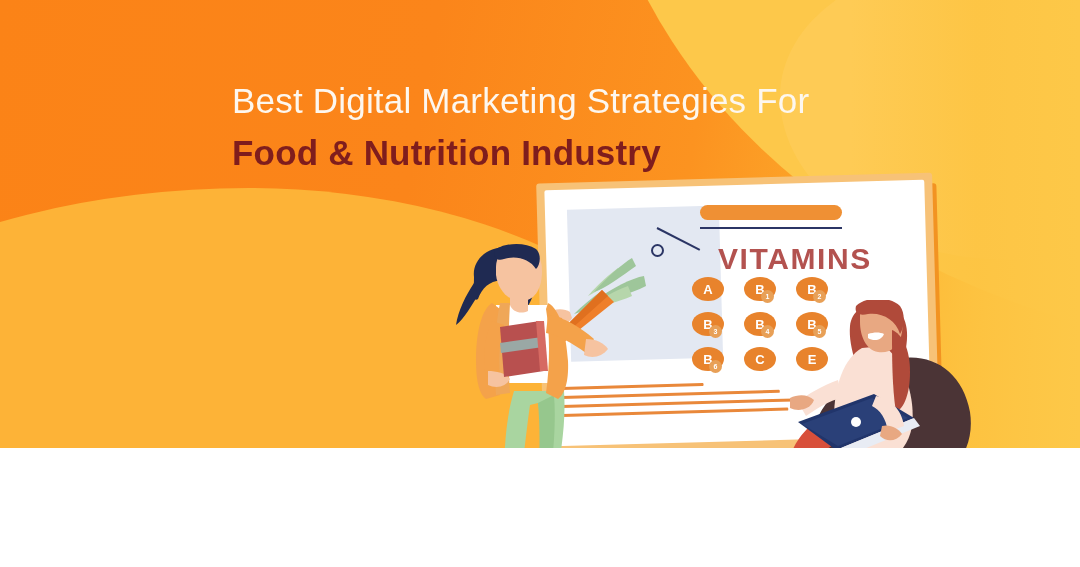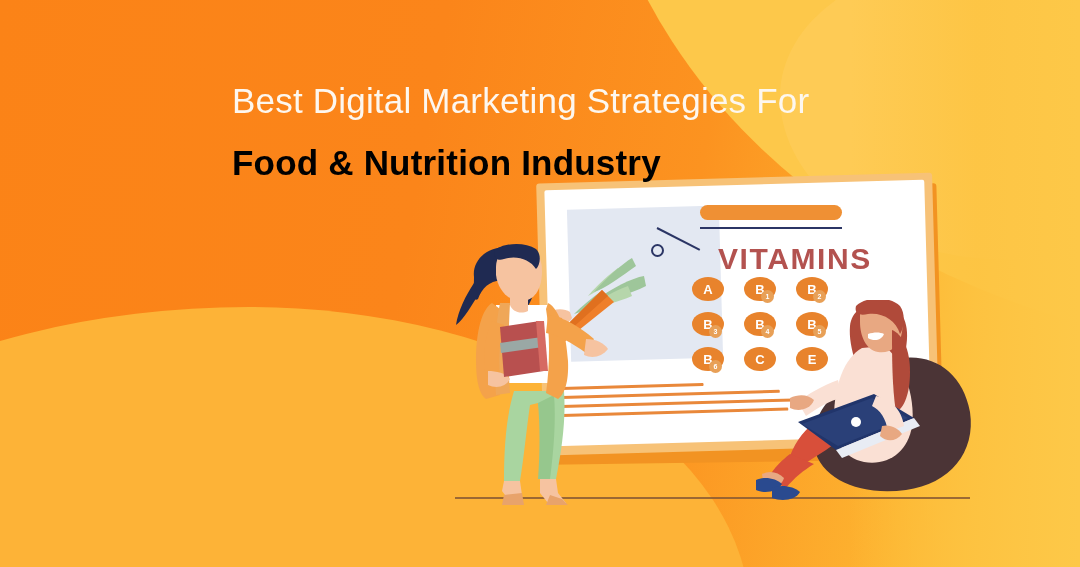--- a/index.html
+++ b/index.html
@@ -8,21 +8,21 @@
     padding: 0;
     background: #ffffff;
   }
   body {
     font-family: "Liberation Sans", sans-serif;
   }
 
   .banner {
     position: relative;
     width: 1080px;
-    height: 567px;
+    height: 448px;
     overflow: hidden;
     background: #fa8a1c;
   }
 
   
   .bg-base {
     position: absolute;
     inset: 0;
     background: linear-gradient(100deg, #fb8317 0%, #fb851a 38%, #fc9320 62%, #fdb531 84%, #fdc645 100%);
   }
@@ -75,25 +75,25 @@
     display: block;
     font-size: 35px;
     line-height: 46px;
     font-weight: 400;
     color: #fdf7ef;
     letter-spacing: 0.2px;
     white-space: nowrap;
   }
   .headline .line2 {
     display: block;
-    margin-top: 16px;
+    margin-top: 6px;
     font-size: 35px;
     line-height: 46px;
     font-weight: 700;
-    color: #000000;
+    color: #7f1d1d;
     letter-spacing: 0.2px;
     white-space: nowrap;
   }
 
   
   .stage {
     position: absolute;
     left: 0; top: 0;
     width: 1080px; height: 567px;
     z-index: 20;

